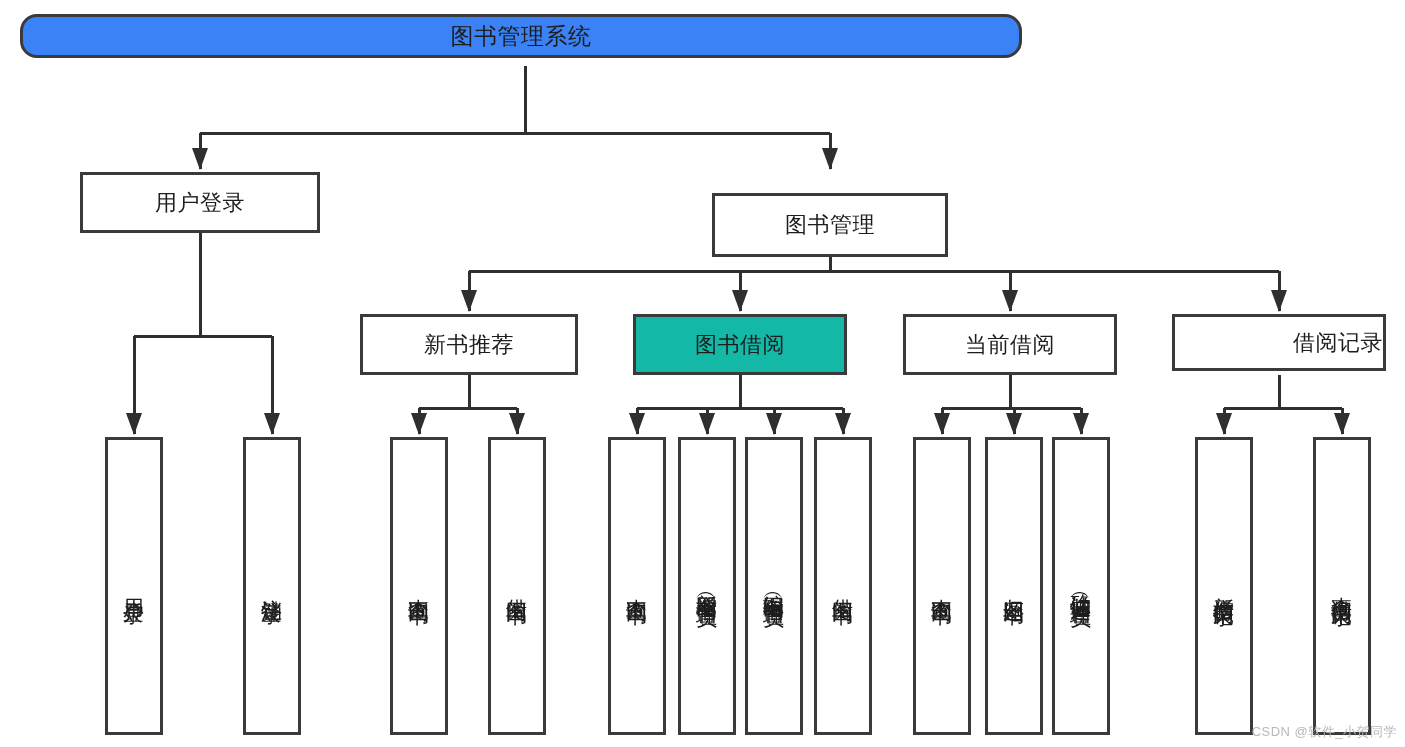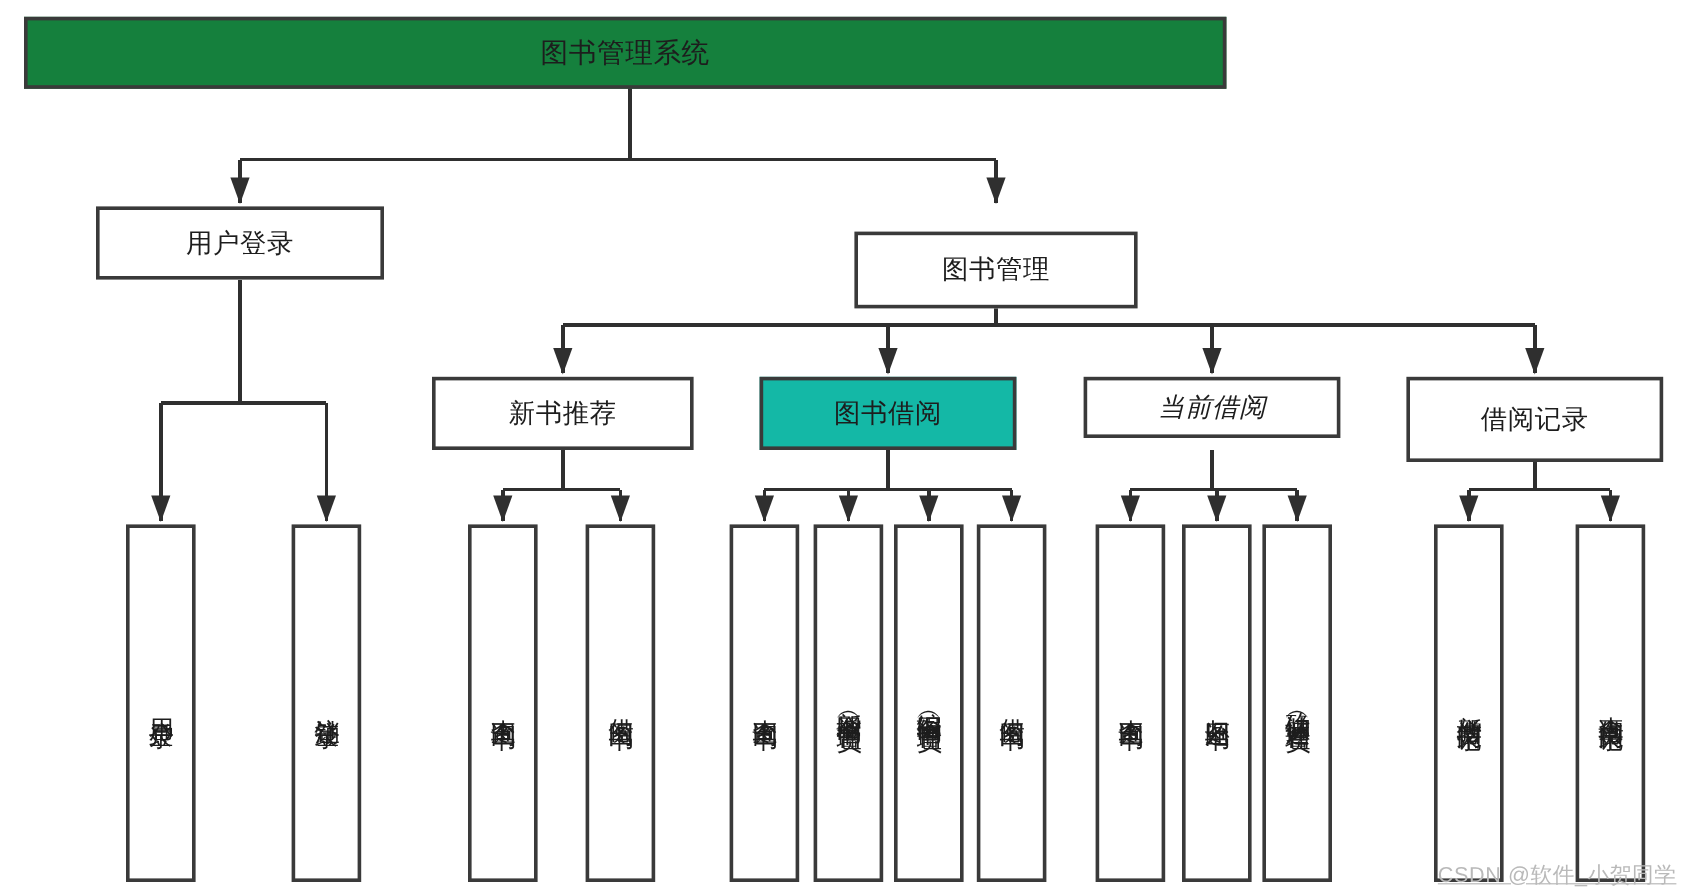--- a/index.html
+++ b/index.html
@@ -51,26 +51,25 @@
     left: 0;
     top: 0;
     width: 1405px;
     height: 747px;
     pointer-events: none;
   }
   #watermark {
     position: absolute;
     right: 8px;
     bottom: 6px;
-    font-size: 18px;
+    font-size: 13px;
     color: #b9b9b9;
     letter-spacing: 0.5px;
     white-space: nowrap;
     user-select: none;
-    text-decoration: underline;
   }
 </style>
 </head>
 <body>
 
 <div id="diagram-root">
   <svg id="edge-layer" viewBox="0 0 1405 747">
       <line x1="525" y1="66" x2="525" y2="133" stroke="#2f2f2f" stroke-width="3" shape-rendering="crispEdges"></line>
       <line x1="200" y1="133" x2="830" y2="133" stroke="#2f2f2f" stroke-width="3" shape-rendering="crispEdges"></line>
       <line x1="200" y1="133" x2="200" y2="169" stroke="#2f2f2f" stroke-width="3" shape-rendering="crispEdges"></line>
@@ -118,39 +117,39 @@
       <line x1="1081" y1="408" x2="1081" y2="434" stroke="#2f2f2f" stroke-width="3" shape-rendering="crispEdges"></line>
       <polygon points="1073,413 1089,413 1081,435" fill="#2f2f2f"></polygon>
       <line x1="1279" y1="375" x2="1279" y2="408" stroke="#2f2f2f" stroke-width="3" shape-rendering="crispEdges"></line>
       <line x1="1224" y1="408" x2="1342" y2="408" stroke="#2f2f2f" stroke-width="3" shape-rendering="crispEdges"></line>
       <line x1="1224" y1="408" x2="1224" y2="434" stroke="#2f2f2f" stroke-width="3" shape-rendering="crispEdges"></line>
       <polygon points="1216,413 1232,413 1224,435" fill="#2f2f2f"></polygon>
       <line x1="1342" y1="408" x2="1342" y2="434" stroke="#2f2f2f" stroke-width="3" shape-rendering="crispEdges"></line>
       <polygon points="1334,413 1350,413 1342,435" fill="#2f2f2f"></polygon>
     </svg>
   <div id="node-layer">
-      <div class="node-box level0" style="left: 20px; top: 14px; width: 1002px; height: 60px; border-color: rgb(58, 58, 58); background: #15803d;">
+      <div class="node-box level0" style="left: 20px; top: 14px; width: 1002px; height: 44px; border-color: rgb(58, 58, 58); background: #3b82f6; border-radius: 17px;">
         <span class="node-label" style="color: rgb(29, 29, 29);">图书管理系统</span>
       </div>
       <div class="node-box level1" style="left: 80px; top: 172px; width: 240px; height: 61px; border-color: rgb(58, 58, 58); background: rgb(255, 255, 255);">
         <span class="node-label" style="color: rgb(29, 29, 29);">用户登录</span>
       </div>
       <div class="node-box level1" style="left: 712px; top: 169px; width: 236px; height: 64px; border-color: rgb(58, 58, 58); background: rgb(255, 255, 255); margin-top: 24px;">
         <span class="node-label" style="color: rgb(29, 29, 29);">图书管理</span>
       </div>
       <div class="node-box level2" style="left: 360px; top: 314px; width: 218px; height: 61px; border-color: rgb(58, 58, 58); background: rgb(255, 255, 255);">
         <span class="node-label" style="color: rgb(29, 29, 29);">新书推荐</span>
       </div>
       <div class="node-box level2" style="left: 633px; top: 314px; width: 214px; height: 61px; border-color: rgb(58, 58, 58); background: #14b8a6;">
         <span class="node-label" style="color: rgb(29, 29, 29);">图书借阅</span>
       </div>
-      <div class="node-box level2" style="left: 903px; top: 314px; width: 214px; height: 51px; border-color: rgb(58, 58, 58); background: rgb(255, 255, 255); font-style: italic;">
+      <div class="node-box level2" style="left: 903px; top: 314px; width: 214px; height: 61px; border-color: rgb(58, 58, 58); background: rgb(255, 255, 255);">
         <span class="node-label" style="color: rgb(29, 29, 29);">当前借阅</span>
       </div>
-      <div class="node-box level2" style="left: 1172px; top: 314px; width: 214px; height: 71px; border-color: rgb(58, 58, 58); background: rgb(255, 255, 255);">
+      <div class="node-box level2" style="left: 1172px; top: 314px; width: 214px; height: 57px; border-color: rgb(58, 58, 58); background: rgb(255, 255, 255); justify-content: flex-end;">
         <span class="node-label" style="color: rgb(29, 29, 29);">借阅记录</span>
       </div>
       <div class="node-box level3 vertical" style="left: 105px; top: 437px; width: 58px; height: 298px; border-color: rgb(58, 58, 58); background: rgb(255, 255, 255);">
         <span class="node-label" style="color: rgb(29, 29, 29);">用户登录</span>
       </div>
       <div class="node-box level3 vertical" style="left: 243px; top: 437px; width: 58px; height: 298px; border-color: rgb(58, 58, 58); background: rgb(255, 255, 255);">
         <span class="node-label" style="color: rgb(29, 29, 29);">注销登录</span>
       </div>
       <div class="node-box level3 vertical" style="left: 390px; top: 437px; width: 58px; height: 298px; border-color: rgb(58, 58, 58); background: rgb(255, 255, 255);">
         <span class="node-label" style="color: rgb(29, 29, 29);">查询图书</span>

